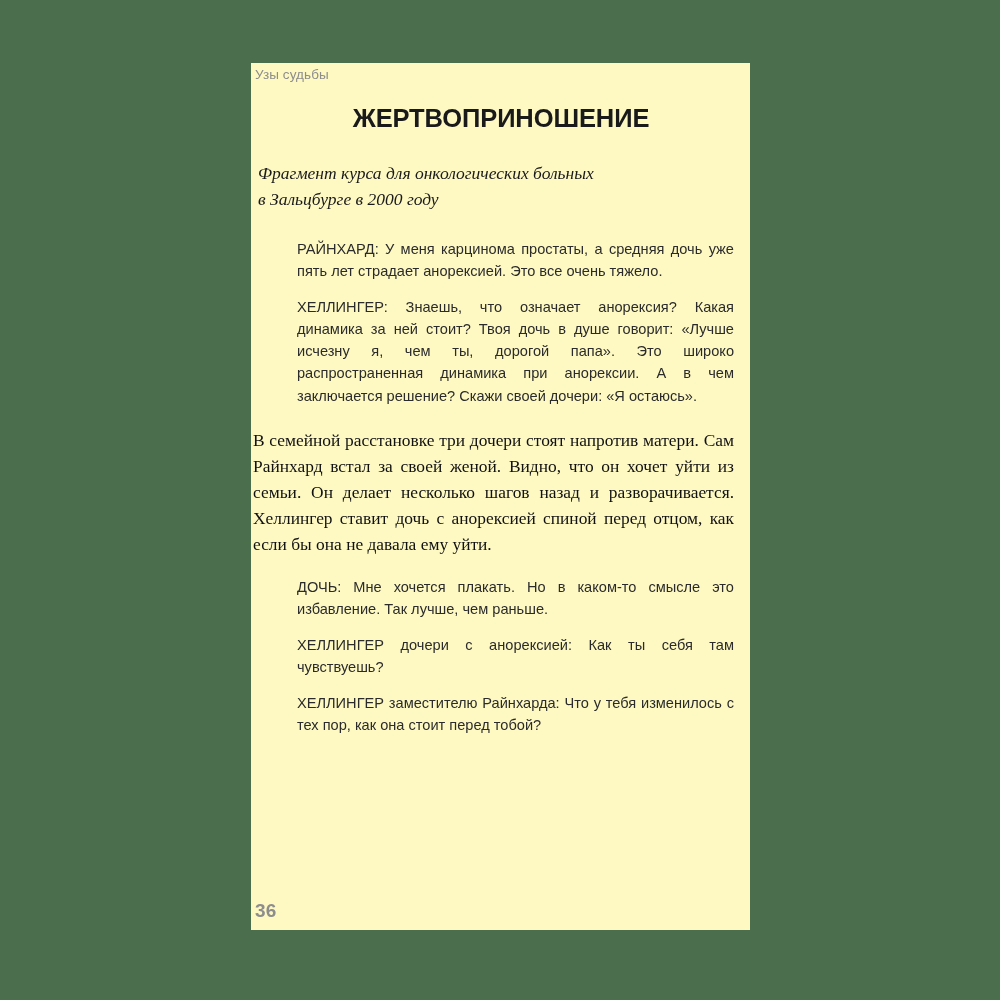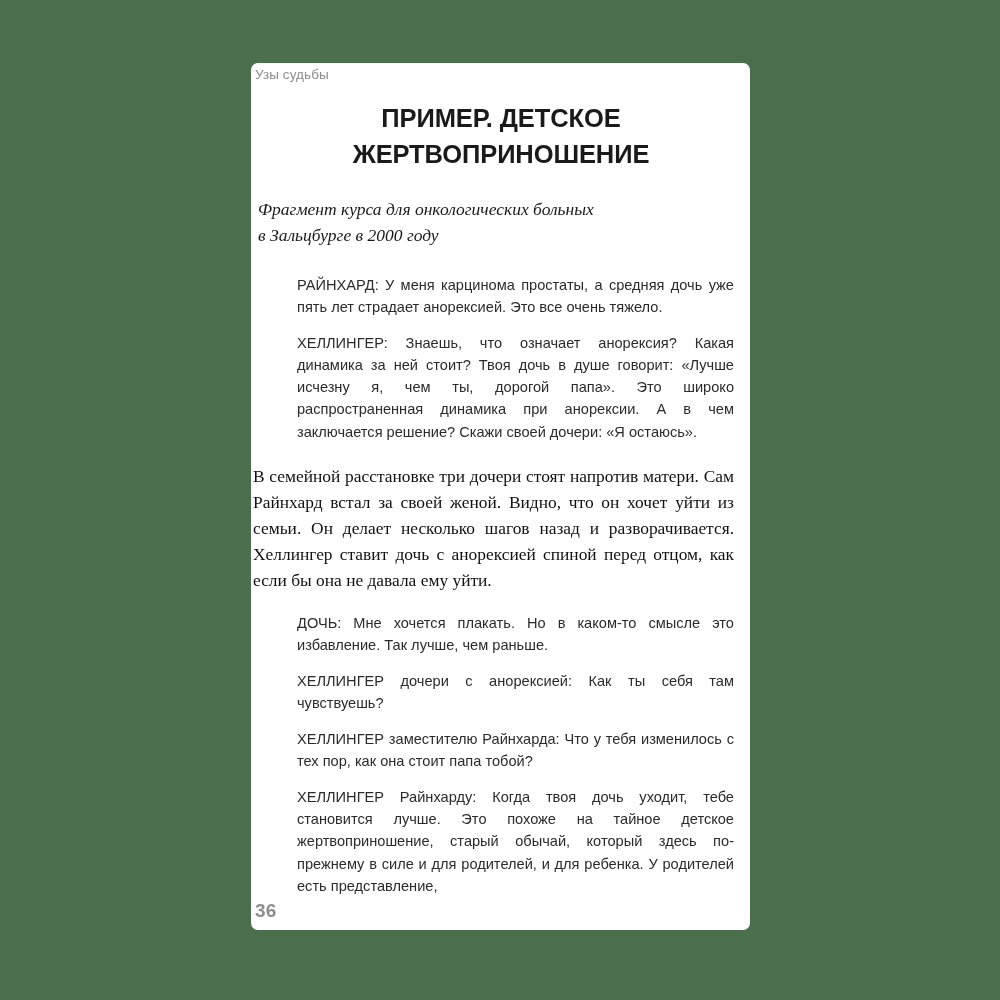--- a/index.html
+++ b/index.html
@@ -15,24 +15,23 @@
     overflow: hidden;
   }
 
   
   .page-sheet {
     position: absolute;
     left: 251px;
     top: 63px;
     width: 499px;
     height: 867px;
-    background: #ffffff;
+    background: #fef9c3;
     overflow: hidden;
     box-sizing: border-box;
-    border-radius: 7px;
   }
 
   
   .running-head {
     position: absolute;
     left: 4px;
     top: 4px;
     font-size: 13.5px;
     color: #8d8d8d;
     letter-spacing: 0.1px;
@@ -128,40 +127,38 @@
 </head>
 <body style="background: rgb(75, 110, 76);">
 
 <div class="page-sheet">
 
   <div class="running-head">Узы судьбы</div>
 
   <div class="content">
 
     <h1 class="chapter-title">
-      <span class="tline">ПРИМЕР. ДЕТСКОЕ</span>
       <span class="tline">ЖЕРТВОПРИНОШЕНИЕ</span>
     </h1>
 
     <div class="chapter-subtitle">
       <span class="sline">Фрагмент курса для онкологических больных</span>
       <span class="sline">в Зальцбурге в 2000 году</span>
     </div>
 
     <div class="dialogue-group">
       <p class="speech">РАЙНХАРД: У меня карцинома простаты, а средняя дочь уже пять лет страдает анорексией. Это все очень тяжело.</p>
       <p class="speech">ХЕЛЛИНГЕР: Знаешь, что означает анорексия? Какая динамика за ней стоит? Твоя дочь в душе говорит: «Лучше исчезну я, чем ты, дорогой папа». Это широко распространенная динамика при анорексии. А в чем заключается решение? Скажи своей дочери: «Я остаюсь».</p>
     </div>
 
     <p class="narrative">В семейной расстановке три дочери стоят напротив матери. Сам Райнхард встал за своей женой. Видно, что он хочет уйти из семьи. Он делает несколько шагов назад и разворачивается. Хеллингер ставит дочь с анорексией спиной перед отцом, как если бы она не давала ему уйти.</p>
 
     <div class="dialogue-group tight">
       <p class="speech">ДОЧЬ: Мне хочется плакать. Но в каком-то смысле это избавление. Так лучше, чем раньше.</p>
       <p class="speech">ХЕЛЛИНГЕР дочери с анорексией: Как ты себя там чувствуешь?</p>
-      <p class="speech">ХЕЛЛИНГЕР заместителю Райнхарда: Что у тебя изменилось с тех пор, как она стоит папа тобой?</p>
-      <p class="speech">ХЕЛЛИНГЕР Райнхарду: Когда твоя дочь уходит, тебе становится лучше. Это похоже на тайное детское жертвоприношение, старый обычай, который здесь по-прежнему в силе и для родителей, и для ребенка. У родителей есть представление,</p>
+      <p class="speech">ХЕЛЛИНГЕР заместителю Райнхарда: Что у тебя изменилось с тех пор, как она стоит перед тобой?</p>
     </div>
 
   </div>
 
   <div class="page-folio">36</div>
 
 </div>
 
 </body></html>

